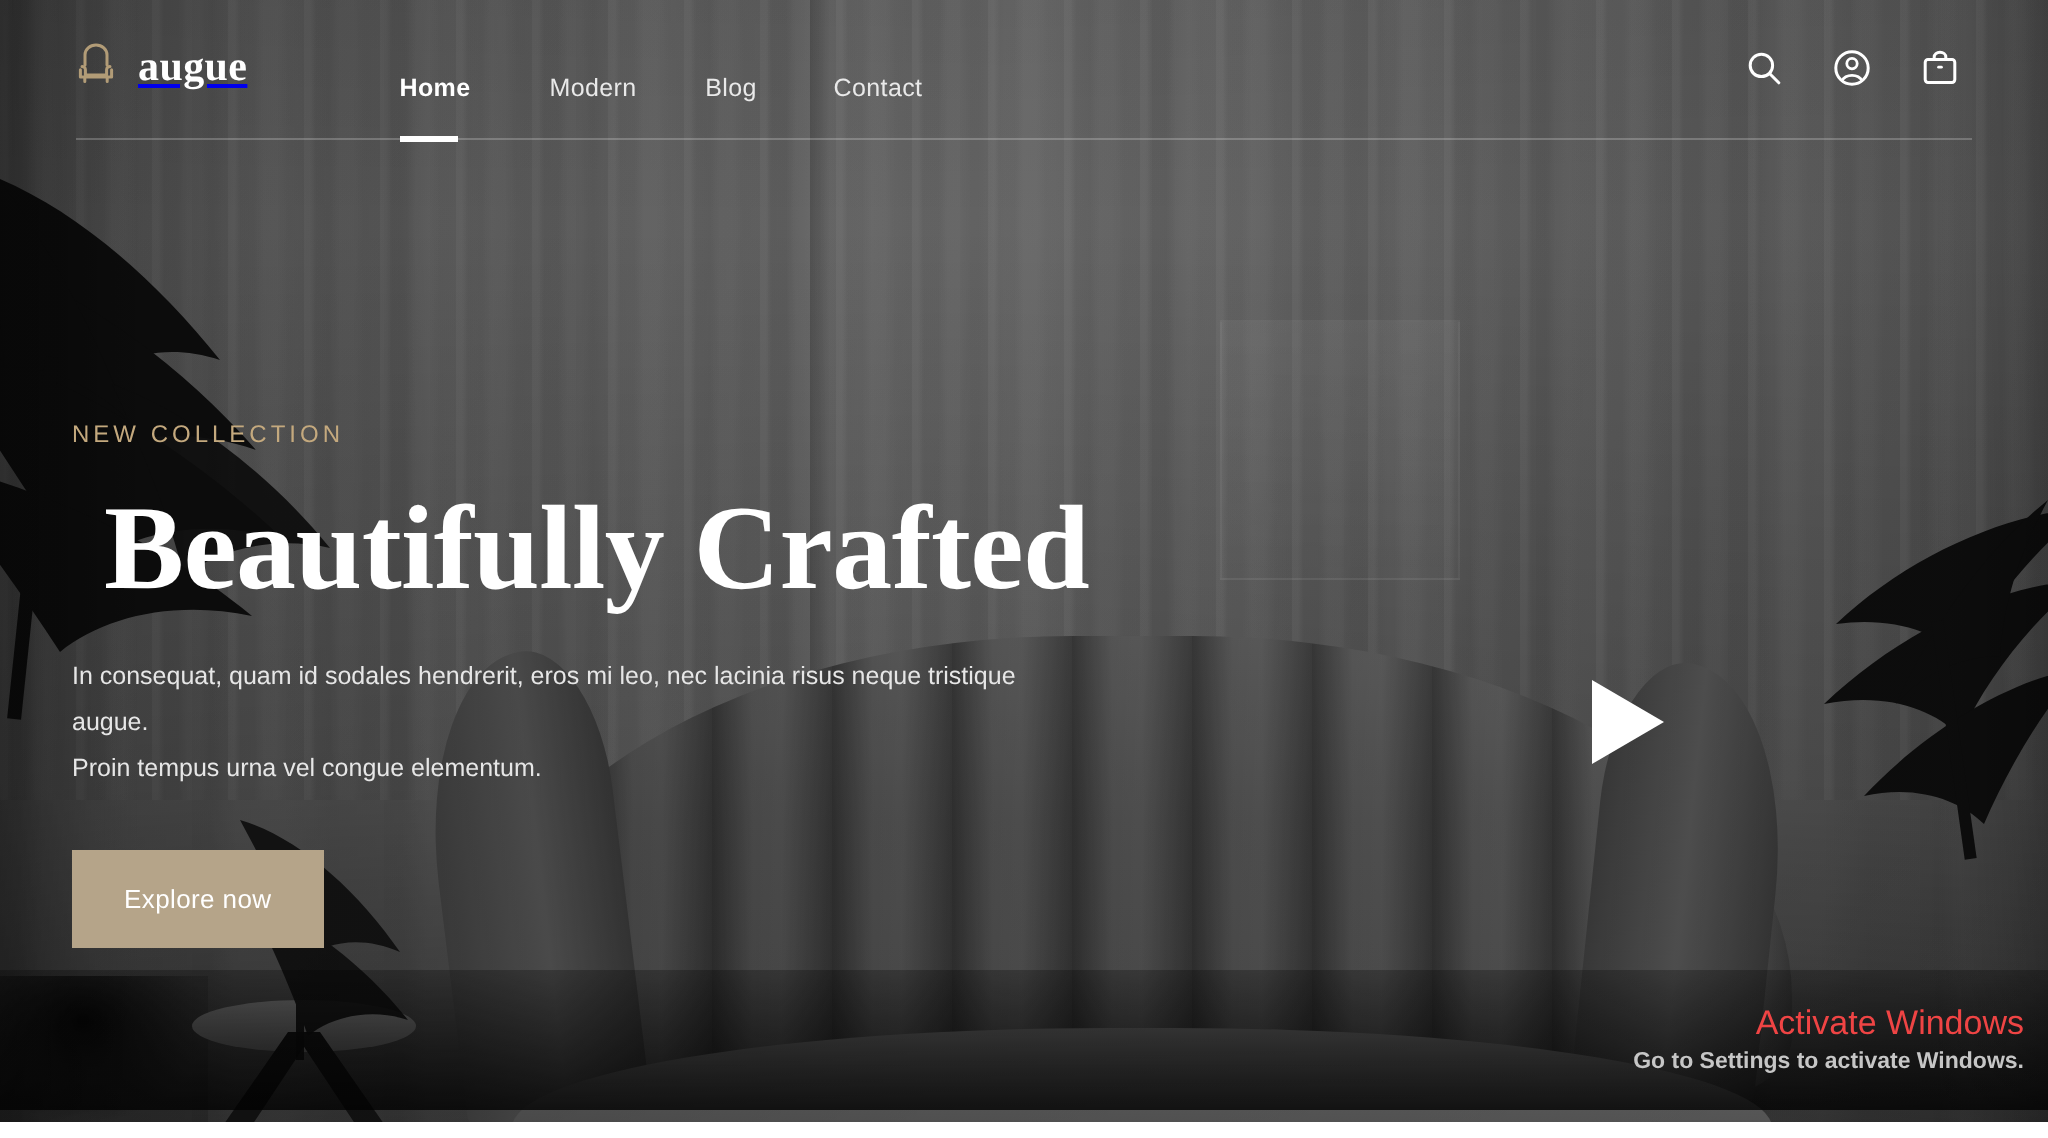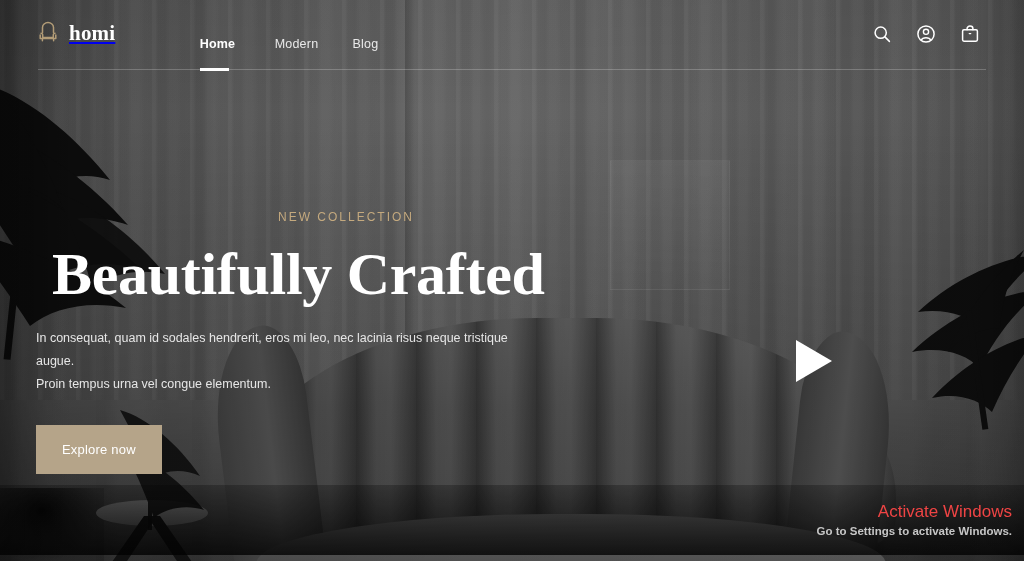--- a/index.html
+++ b/index.html
@@ -159,21 +159,21 @@
     background:#ffffff; z-index:41;
   }
 
   .actions { position:absolute; right:44px; top:24px; display:flex; align-items:center; gap:24px; }
   .action-btn { width:20px; height:20px; display:block; cursor:pointer; }
 
   
   .hero-content { position:absolute; left:36px; top:210px; z-index:30; width:620px; }
   .eyebrow {
     color:#c4a97e; font-size:12px; letter-spacing:2.0px; font-weight:400;
-    text-transform:uppercase; margin-bottom:13px;text-align:center;
+    text-transform:uppercase; margin-bottom:13px;
   }
   .hero-title {
     font-family:"Liberation Serif", serif;
     color:#ffffff; font-size:60px; line-height:74px; font-weight:700;
     letter-spacing:-0.3px; margin:0 0 16px 16px;
   }
   .hero-title .line { display:block; }
   .hero-sub {
     color:#e6e6e6; font-size:12.5px; line-height:23px; margin-bottom:29px; max-width:500px;
   }
@@ -279,32 +279,35 @@
 
     <a class="brand" href="#">
       <svg class="brand-icon" viewBox="0 0 24 26">
         <g fill="none" stroke="#b29c77" stroke-width="1.5" stroke-linecap="round" stroke-linejoin="round">
           <path d="M6.5 12.5 V7.5 a5.5 5 0 0 1 11 0 v5"></path>
           <path d="M5 13.2 a1.7 1.7 0 0 1 1.7 1.7 v2.6 h10.6 v-2.6 A1.7 1.7 0 0 1 19 13.2"></path>
           <path d="M4.2 14.9 v3.6 h15.6 v-3.6"></path>
           <path d="M6.4 18.5 v2.2 M17.6 18.5 v2.2"></path>
         </g>
       </svg>
-      <span class="brand-name">homi</span>
+      <span class="brand-name">augue</span>
     </a>
 
     <nav class="nav">
       <span class="nav-slot" style="width:41px;">
         <a class="nav-item active" href="#">Home</a>
       </span>
       <span class="nav-slot" style="width:41px; margin-left:38px;">
         <a class="nav-item" href="#">Modern</a>
       </span>
       <span class="nav-slot" style="width:41px; margin-left:28px;">
         <a class="nav-item" href="#">Blog</a>
+      </span>
+      <span class="nav-slot" style="width:46px; margin-left:30px;">
+        <a class="nav-item" href="#">Contact</a>
       </span>
     </nav>
     <div class="nav-underline"></div>
 
     <div class="actions">
       <svg class="action-btn" viewBox="0 0 20 20">
         <circle cx="8.7" cy="8.7" r="5.6" fill="none" stroke="#ffffff" stroke-width="1.5"></circle>
         <line x1="12.9" y1="12.9" x2="17.4" y2="17.4" stroke="#ffffff" stroke-width="1.5" stroke-linecap="round"></line>
       </svg>
       <svg class="action-btn" viewBox="0 0 20 20">

